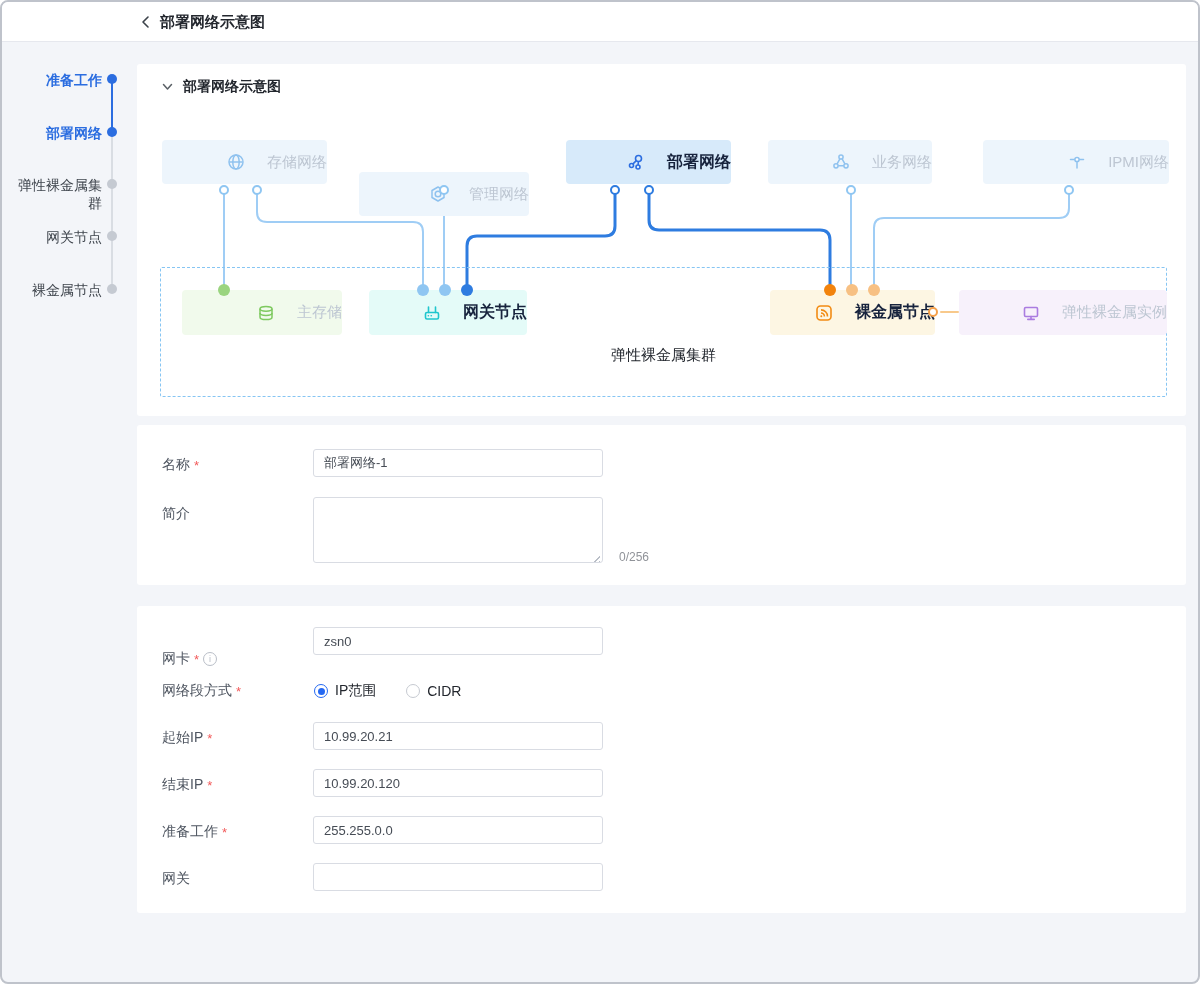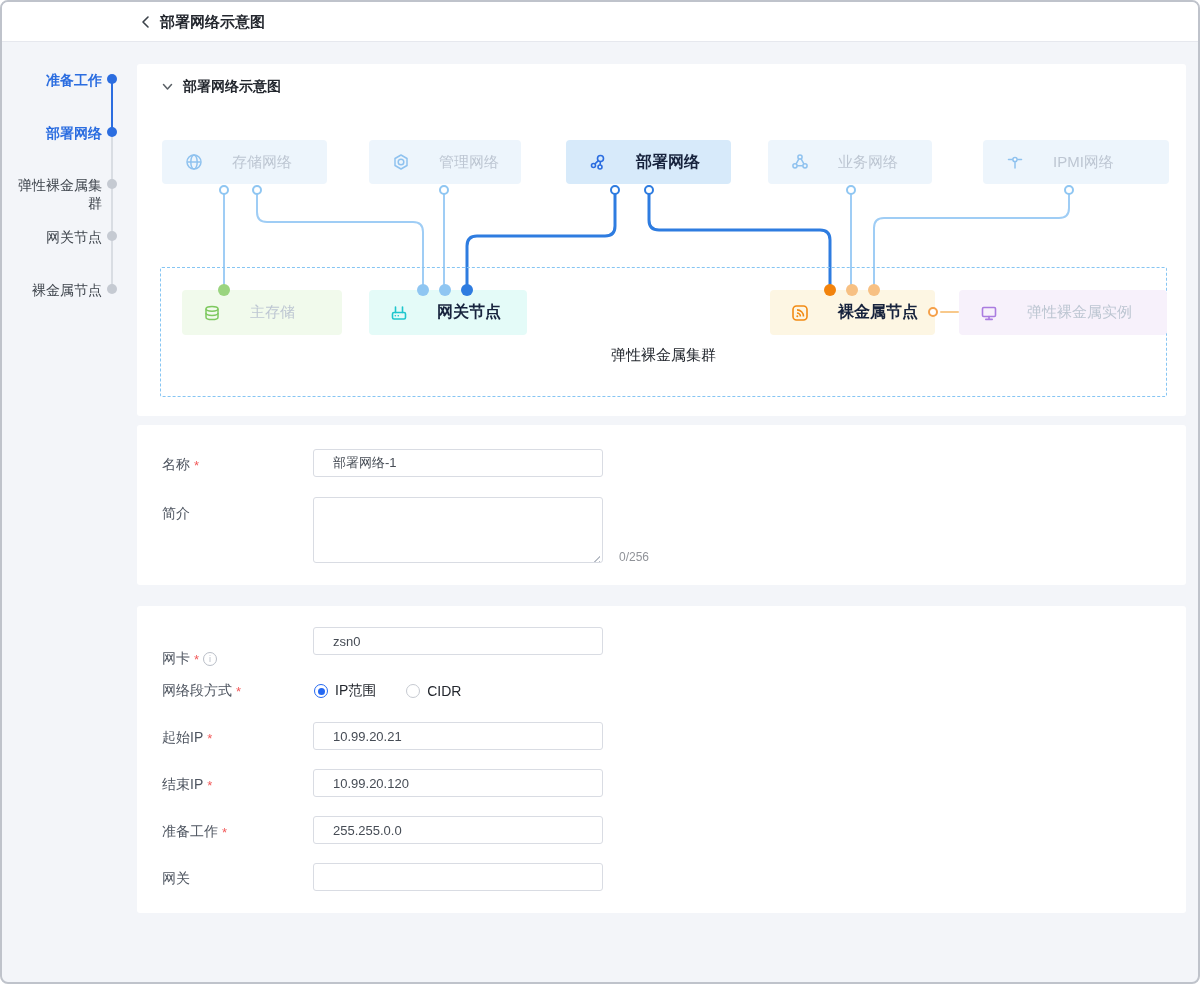--- a/index.html
+++ b/index.html
@@ -27,21 +27,21 @@
   
   .card{position:absolute;left:135px;width:1049px;background:#fff;border-radius:3px;}
   .card1{top:62px;height:352px;}
   .card2{top:423px;height:160px;text-decoration:underline;}
   .card3{top:604px;height:307px;}
 
   .collapse-hd{position:absolute;left:25px;top:14px;display:flex;align-items:center;gap:10px;cursor:pointer;}
   .collapse-hd .cap{font-size:14px;font-weight:600;color:#23272e;}
 
   
-  .tnode,.bnode{position:absolute;height:44px;border-radius:4px;display:flex;align-items:center;padding-left:22px;gap:28px;font-size:15px;}
+  .tnode,.bnode{position:absolute;height:44px;border-radius:4px;display:flex;align-items:center;padding-left:22px;gap:21px;font-size:15px;justify-content:flex-end;}
   .tnode{top:76px;background:#edf5fc;color:#bdc6d2;}
   .tnode.active{background:#d7eafa;color:#17233d;font-weight:600;font-size:16px;}
   .tnode .ic{color:#8fc2ef;display:flex;}
   .tnode.active .ic{color:#2b6de0;}
   .bnode{top:226px;height:45px;padding-left:20px;}
   .bnode .ic{display:flex;}
   .bnode.green{background:#f1faec;color:#bdc6d2;}  .bnode.green .ic{color:#7ec95f;}
   .bnode.cyan{background:#e4fbf8;color:#17233d;font-weight:600;font-size:16px;}  .bnode.cyan .ic{color:#1fc6cd;}
   .bnode.orange{background:#fdf6e3;color:#17233d;font-weight:600;font-size:16px;}  .bnode.orange .ic{color:#f28b13;}
   .bnode.purple{background:#f7f1fb;color:#bdc6d2;}  .bnode.purple .ic{color:#aa7ce0;}
@@ -51,21 +51,21 @@
   .dot{position:absolute;width:12px;height:12px;border-radius:50%;top:220px;}
   .lines{position:absolute;left:0;top:0;}
   .cluster{position:absolute;left:23px;top:203px;width:1007px;height:130px;border:1.5px dashed #86c5f3;border-radius:2px;}
   .cluster-label{position:absolute;left:0;width:100%;top:78px;text-align:center;font-size:15px;color:#23272e;}
   .oring{position:absolute;width:10px;height:10px;border-radius:50%;background:#fff;border:2px solid #f5a04a;left:791px;top:243px;}
   .oline{position:absolute;left:803px;top:247px;width:19px;height:2px;background:#f8c98b;border-radius:1px;}
 
   
   .flabel{position:absolute;left:25px;font-size:14px;color:#4e5560;white-space:nowrap;display:flex;align-items:center;gap:4px;}
   .req{color:#f25a5a;font-size:13px;}
-  .inp{position:absolute;left:176px;width:290px;height:28px;border:1px solid #d9dce3;border-radius:3px;font-size:13px;color:#464c55;padding:0 19px;background:#fff;outline:none;font-family:inherit;}
+  .inp{position:absolute;left:176px;width:290px;height:28px;border:1px solid #d9dce3;border-radius:3px;font-size:13px;color:#464c55;padding:0 10px;background:#fff;outline:none;font-family:inherit;}
   .ta{position:absolute;left:176px;top:72px;width:290px;height:66px;border:1px solid #d9dce3;border-radius:3px;font-size:13px;color:#464c55;padding:6px 10px;resize:none;outline:none;font-family:inherit;}
   .grip{position:absolute;left:454px;top:128px;width:9px;height:9px;background:repeating-linear-gradient(315deg,#b9bec7 0 1px,transparent 1px 3.5px);clip-path:polygon(100% 0,100% 100%,0 100%);}
   .counter{position:absolute;left:482px;top:125px;font-size:12px;color:#909399;}
   .info{width:14px;height:14px;border:1px solid #b9bec7;border-radius:50%;color:#b9bec7;font-size:9px;display:inline-flex;align-items:center;justify-content:center;font-style:normal;}
   .radios{position:absolute;left:177px;top:76px;display:flex;gap:30px;align-items:center;}
   .radio{display:flex;align-items:center;gap:7px;cursor:pointer;font-size:14px;color:#23272e;}
   .rb{width:14px;height:14px;border-radius:50%;display:flex;align-items:center;justify-content:center;}
   .rb.sel{border:1.5px solid #2468f2;}
   .rb.sel .rd{width:7px;height:7px;border-radius:50%;background:#2468f2;}
   .rb.un{border:1px solid #c6cad1;background:#fff;}
@@ -139,21 +139,21 @@
     <div class="tnode" style="left:25px;width:165px;">
       <span class="ic">
           <svg width="20" height="20" viewBox="0 0 20 20" stroke="currentColor" fill="none" stroke-width="1.5">
             <circle cx="10" cy="10" r="7"></circle>
             <ellipse cx="10" cy="10" rx="3.2" ry="7"></ellipse>
             <path d="M3.4 10h13.2"></path>
           </svg>
         </span>
       <span>存储网络</span>
     </div>
-    <div class="tnode" style="left:232px;width:152px;">
+    <div class="tnode" style="left:222px;width:170px;margin-top:32px;">
       <span class="ic">
           <svg width="20" height="20" viewBox="0 0 20 20" stroke="currentColor" fill="none" stroke-width="1.5" stroke-linejoin="round">
             <path d="M10 3l6 3.5v7L10 17l-6-3.5v-7z"></path>
             <circle cx="10" cy="10" r="2.8"></circle>
           </svg>
         </span>
       <span>管理网络</span>
     </div>
     <div class="tnode active" style="left:429px;width:165px;">
       <span class="ic">

